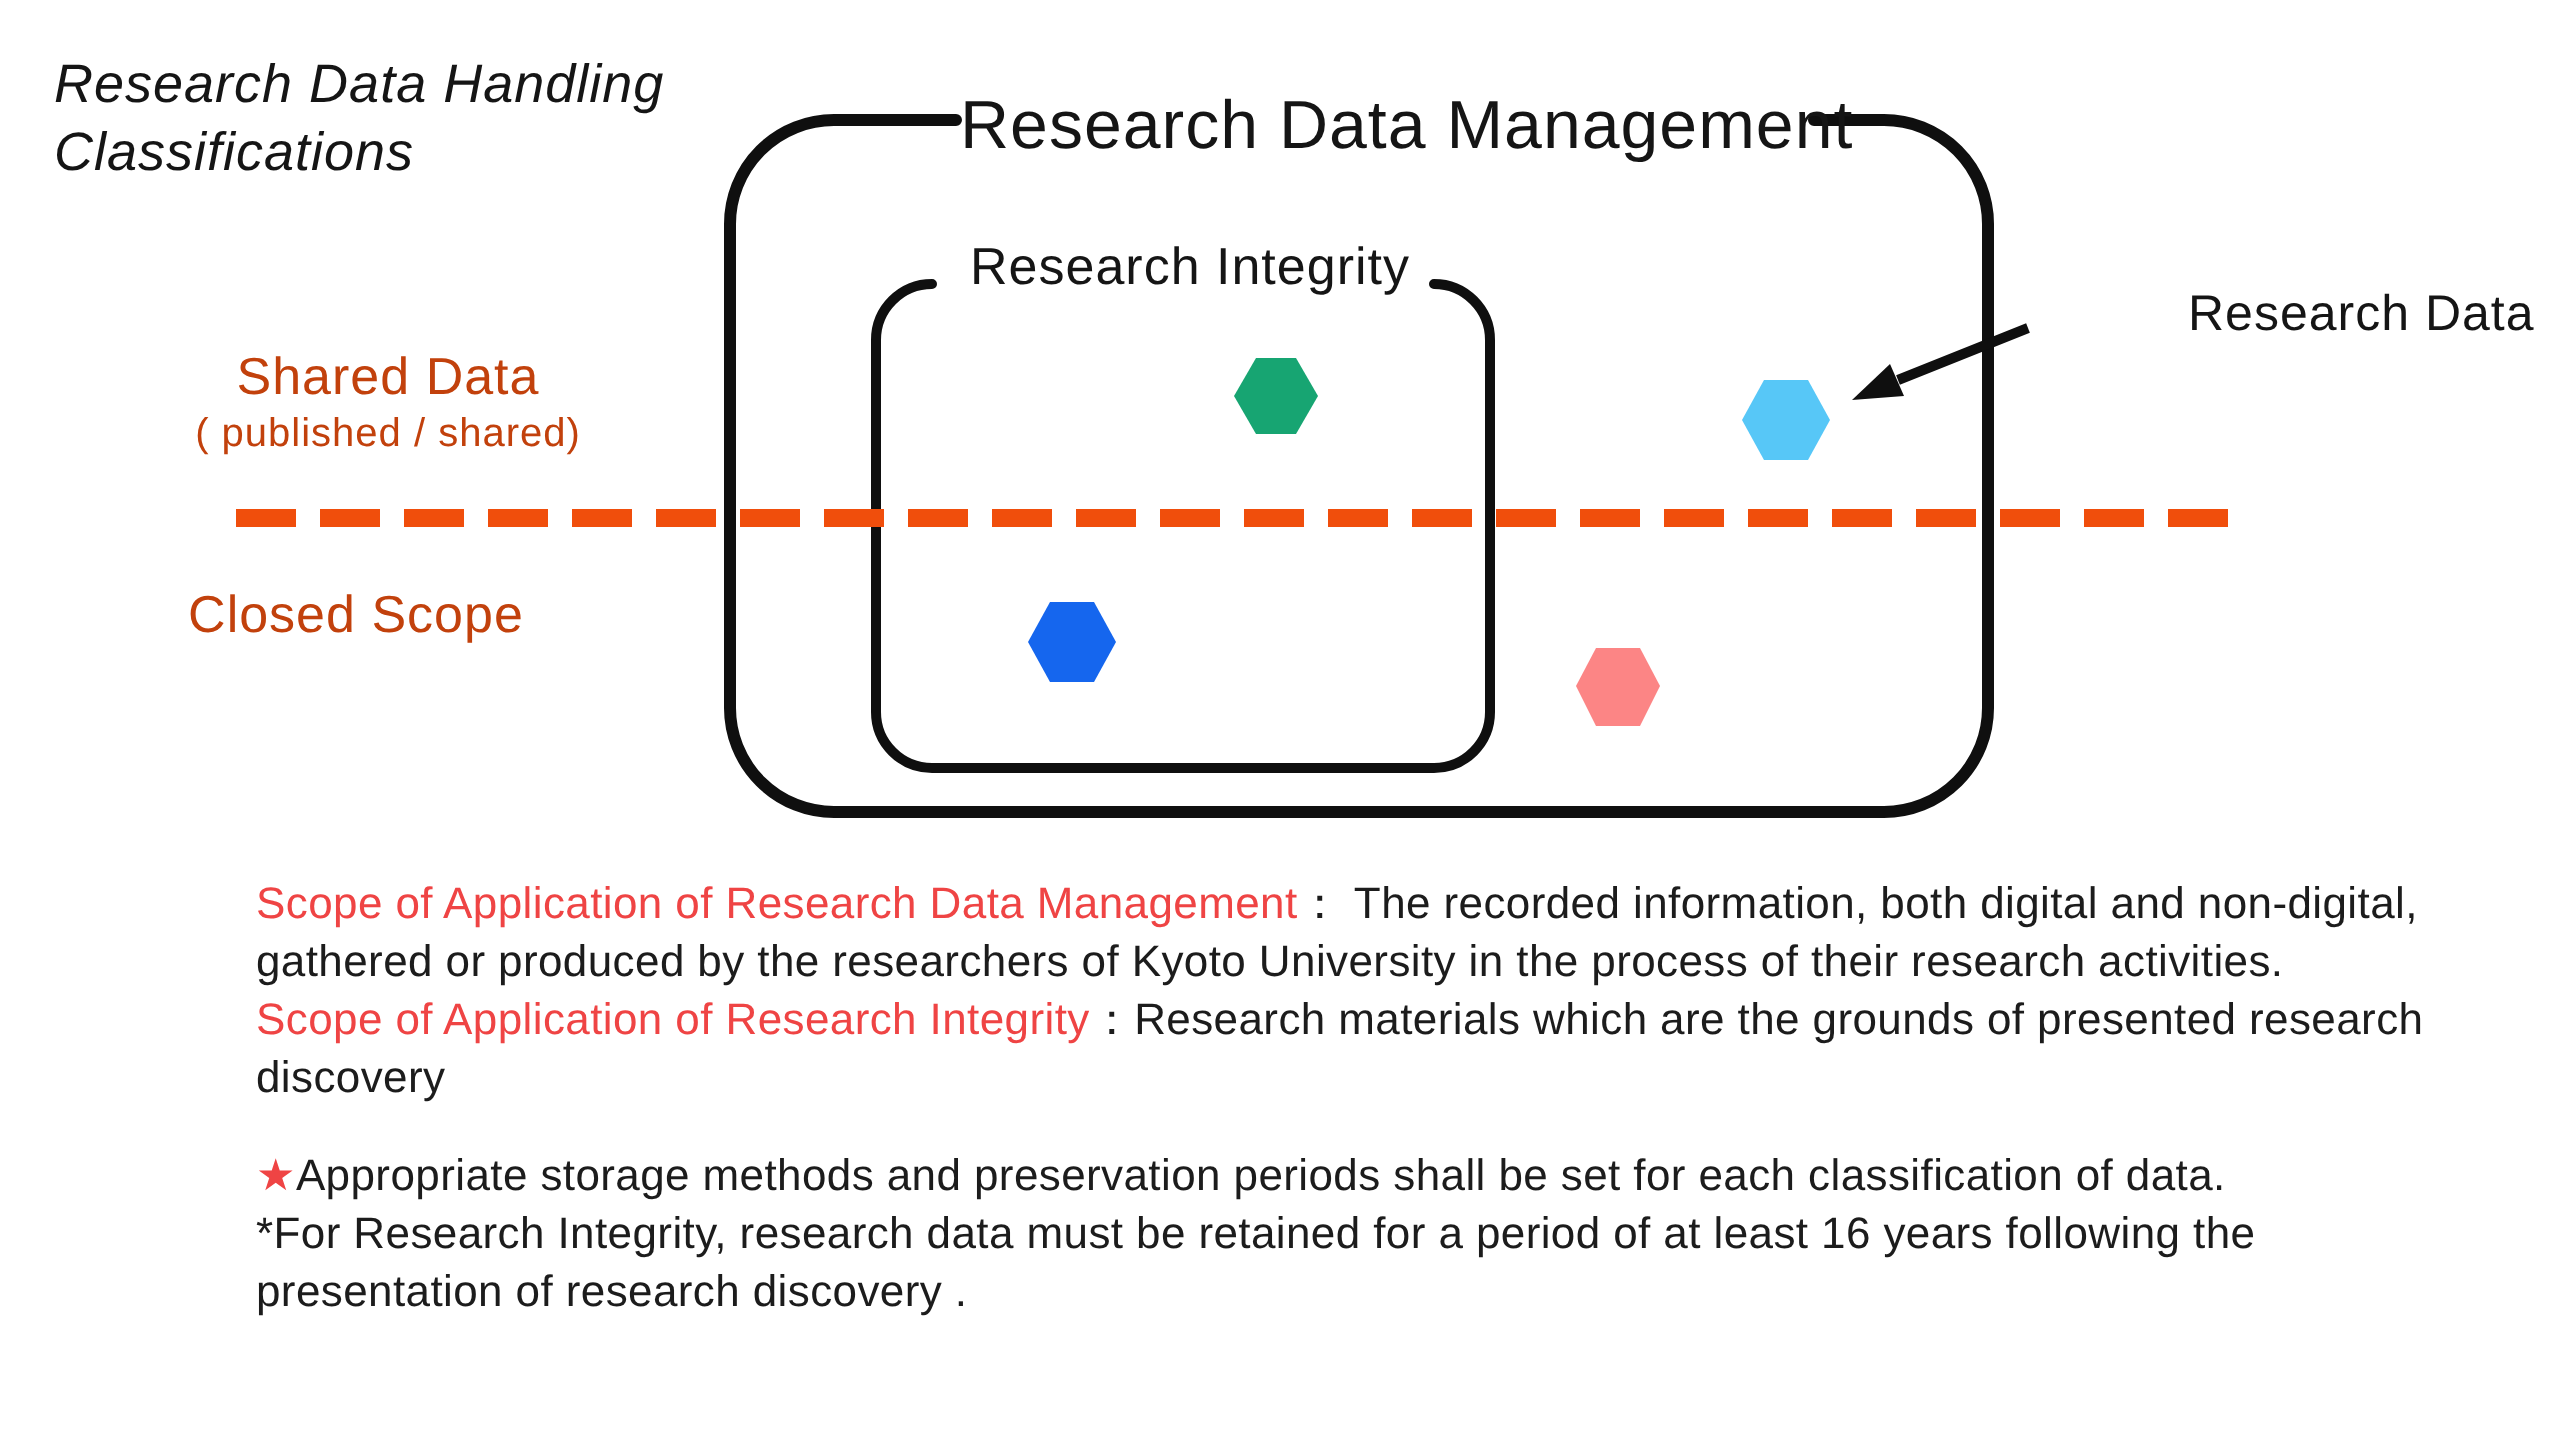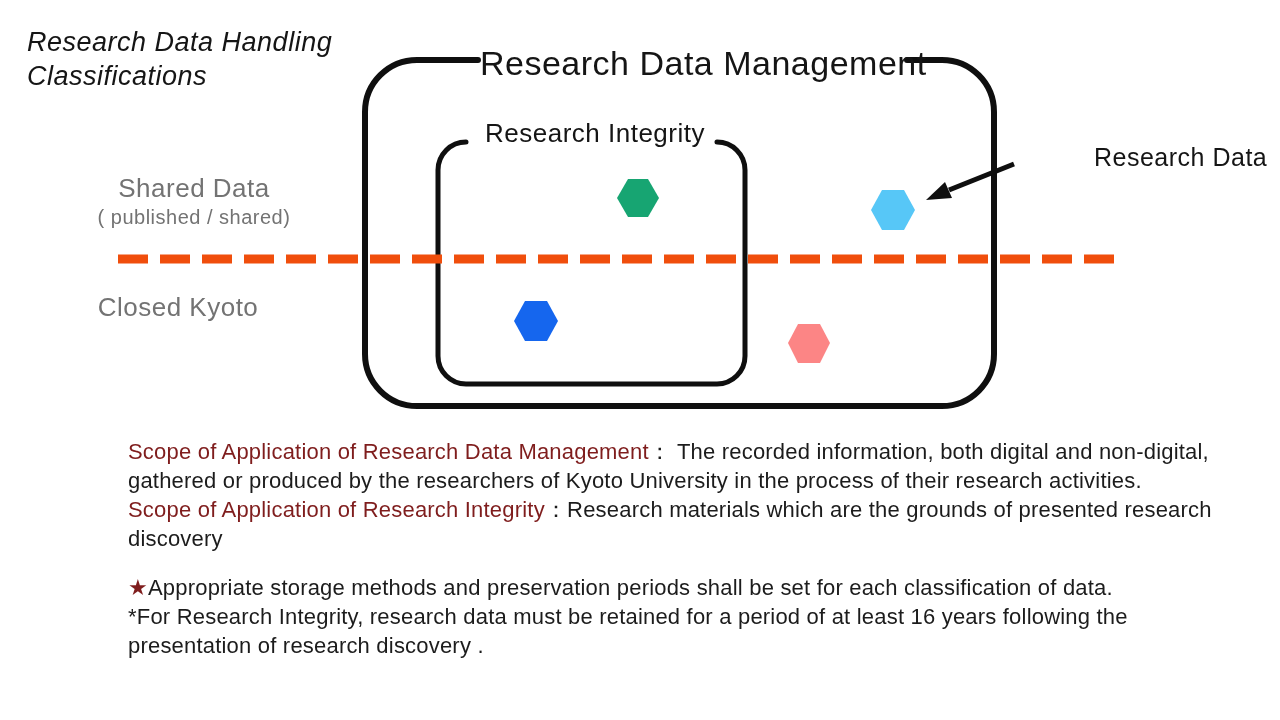--- a/index.html
+++ b/index.html
@@ -5,55 +5,55 @@
   * { margin:0; padding:0; box-sizing:border-box; }
   html,body { background:#ffffff; }
   .canvas {
     position:relative; width:1280px; height:720px; background:#ffffff;
     font-family:"Liberation Sans", sans-serif; color:#1a1a1a; overflow:hidden;
   }
   .title {
     position:absolute; left:27px; top:25px;
     font-size:27px; line-height:34px; letter-spacing:0.5px; color:#151515;font-style:italic;
   }
-  .row-label { position:absolute; text-align:center; color:#737373; }
+  .row-label { position:absolute; text-align:center; color:#c2410c; }
   .row-label.shared { left:60px; top:174px; width:268px; }
   .row-label.closed { left:58px; top:293px; width:240px; }
   .row-title { font-size:26px; line-height:28px; letter-spacing:0.5px; }
   .row-sub { font-size:20px; line-height:24px; margin-top:3px; letter-spacing:0.5px; }
   svg.diagram { position:absolute; left:0; top:0; }
   .lbl { position:absolute; color:#151515; letter-spacing:0.5px; white-space:nowrap; }
   .lbl.rdm { left:480px; top:44px; width:420px; text-align:center; font-size:34px; }
   .lbl.ri  { left:469px; top:118px; width:252px; text-align:center; font-size:26px; }
   .lbl.rd  { left:1094px; top:143px; font-size:25px; }
   .body-text {
     position:absolute; left:128px; top:437px; width:1122px;
     font-size:22px; line-height:29px; letter-spacing:0.2px; color:#1c1c1c;
   }
   .body-text p { margin:0; }
-  .accent { color:#7f1d1d; }
+  .accent { color:#ef4444; }
   .notes { margin-top:20px; }
 </style>
 </head>
 <body>
 
 <div class="canvas">
 
   <div class="title">
     <div>Research Data Handling</div>
     <div>Classifications</div>
   </div>
 
   <div class="row-label shared">
     <div class="row-title">Shared Data</div>
     <div class="row-sub">( published / shared)</div>
   </div>
 
   <div class="row-label closed">
-    <div class="row-title">Closed Kyoto</div>
+    <div class="row-title">Closed Scope</div>
   </div>
 
   <svg class="diagram" width="1280" height="720" viewBox="0 0 1280 720">
 
     <path d="M 907 60 L 942 60 A 52 52 0 0 1 994 112 L 994 354 A 52 52 0 0 1 942 406
              L 417 406 A 52 52 0 0 1 365 354 L 365 112 A 52 52 0 0 1 417 60 L 478 60" fill="none" stroke-width="6" stroke-linecap="round" stroke="#0f0f0f"></path>
 
     <path d="M 717 142 A 28 28 0 0 1 745 170 L 745 356 A 28 28 0 0 1 717 384
              L 466 384 A 28 28 0 0 1 438 356 L 438 170 A 28 28 0 0 1 466 142" fill="none" stroke-width="5" stroke-linecap="round" stroke="#0f0f0f"></path>
 

